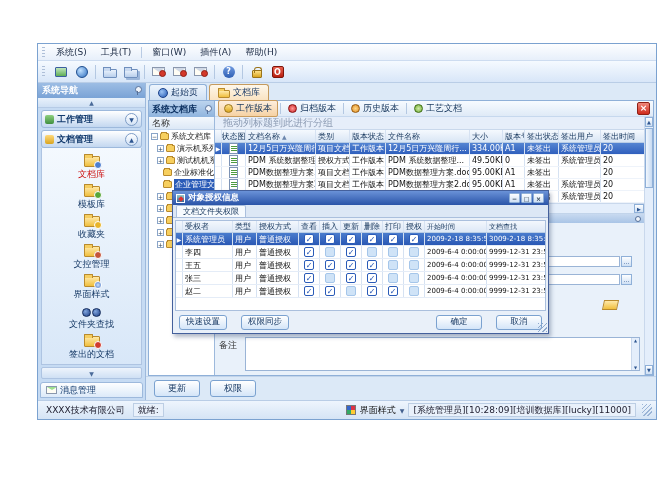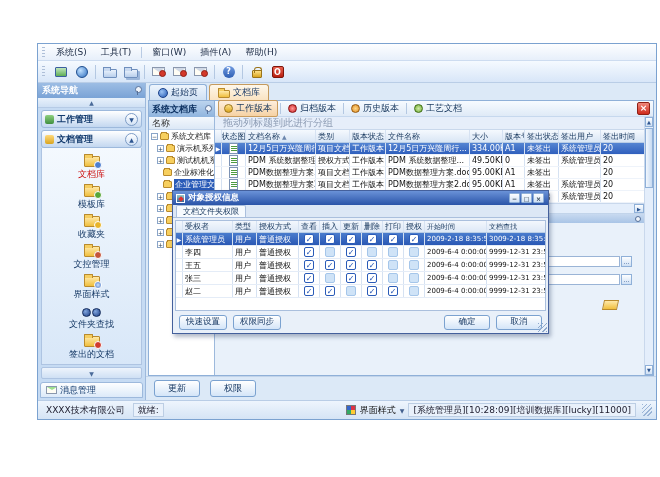--- a/index.html
+++ b/index.html
@@ -130,21 +130,21 @@
   .dgrow{height:13px;border-bottom:1px solid #e4ecf7}
   .dgrow.selected{background:linear-gradient(#4a7ccd,#2a58b4);color:#fff}
   .g-ind{width:7px;flex:none;justify-content:center;font-size:6px;color:#44618f}
   .dgrow.selected .g-ind{color:#fff}
   .g-grantee{width:50px;flex:none}.g-type{width:24px;flex:none}.g-mode{width:42px;flex:none}
   .g-chk{width:21px;flex:none;justify-content:center}
   .g-start{width:62px;flex:none;font-size:7px}.g-end{flex:1;border-right:none;font-size:7px}
   .chk{width:10px;height:10px;border-radius:2px;text-align:center}
   .chk:empty{background:#cfe3f7;border:1px solid #a5c6ea}
   .chk:not(:empty){background:#fff;border:1px solid #2a5bb8;color:#1c4fb0;font-size:8px;line-height:9px;font-weight:bold}
-  .dfoot{height:20px;flex:none;display:flex;align-items:center;gap:6px;padding:0 6px 2px}
+  .dfoot{height:20px;flex:none;display:flex;align-items:center;gap:14px;padding:0 6px 2px}
   .dbtn{height:15px;min-width:46px;border:1px solid #7ba2d0;border-radius:3px;background:linear-gradient(#ffffff,#d4e5f8);color:#10325e;display:flex;align-items:center;justify-content:center;font-size:8.5px;padding:0 6px}
   .dgrip{position:absolute;right:1px;bottom:1px;width:9px;height:9px;background:repeating-linear-gradient(135deg,#8fa9cc 0 1px,transparent 1px 3px)}
 </style>
 </head>
 <body>
 
 <div class="stage">
   <div class="win">
 
     <div class="menubar">
@@ -487,20 +487,29 @@
 
               <div class="details">
                 <div class="det-hdr">
                     <span class="dot"></span>
                   </div>
                 <div class="dfield" style="top:42px"></div>
                 <span class="mini" style="right:12px;top:42px">…</span>
                 <div class="dfield" style="top:60px"></div>
                 <span class="mini" style="right:12px;top:60px">…</span>
                 <span class="i-openfold"></span>
+                <div class="remarks">
+                  <span class="rl">备注</span>
+                  <div class="rbox">
+                    <div class="rs">
+                        <span>▲</span>
+                        <span>▼</span>
+                      </div>
+                  </div>
+                </div>
               </div>
             </div>
 
             <div class="vscroll">
               <span class="sarrow">▲</span>
               <span class="sthumb-v"></span>
               <span style="flex:1"></span>
               <span class="sarrow">▼</span>
             </div>
           </div>

